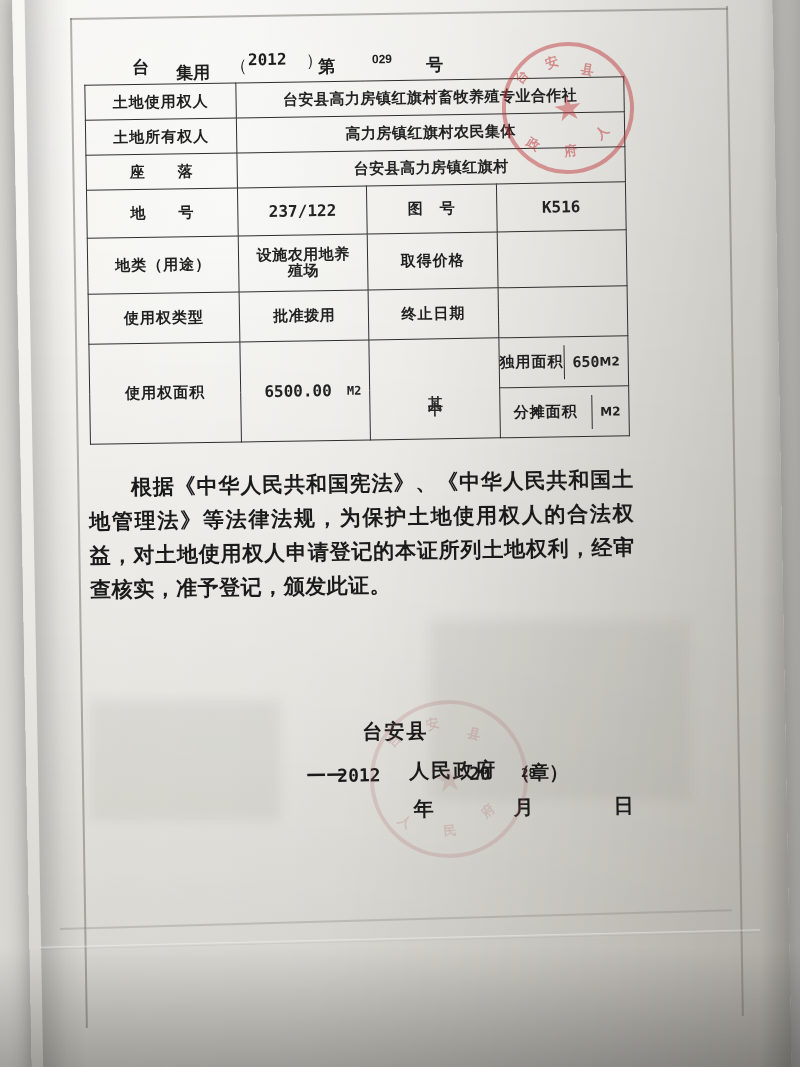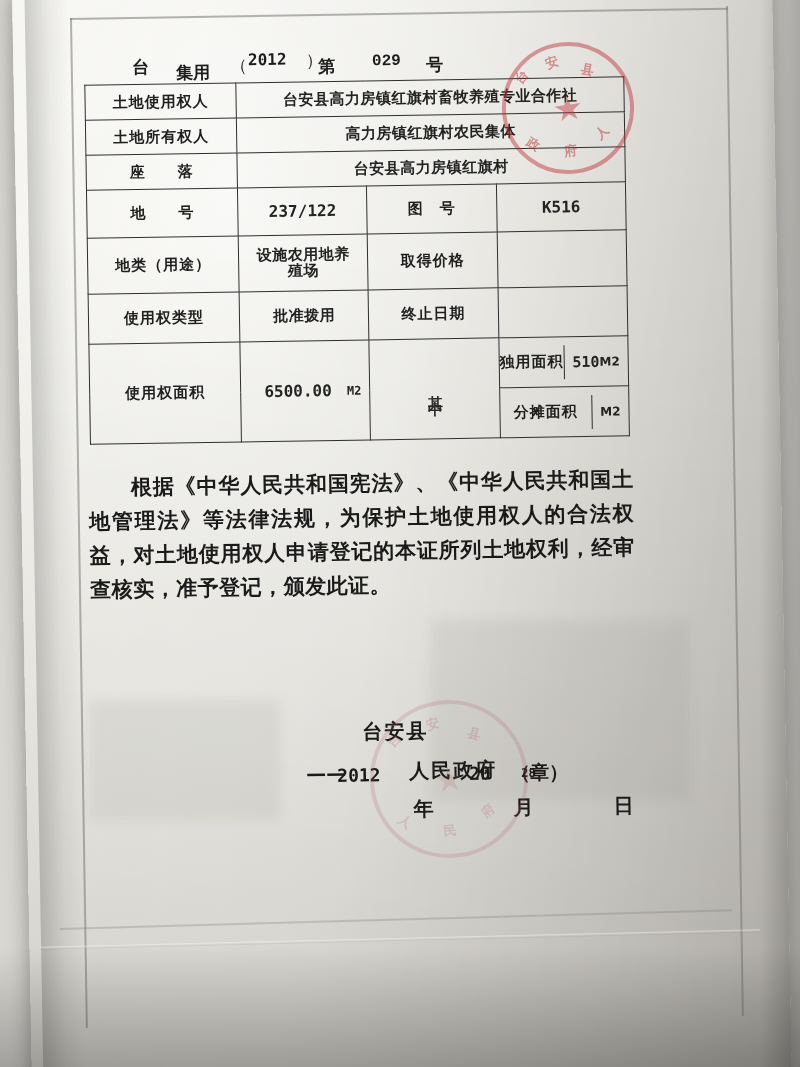--- a/index.html
+++ b/index.html
@@ -96,21 +96,21 @@
     white-space: nowrap;
     font-size: 17px;
     font-weight: 700;
   }
   .hdr .h-tai   { left: 52px;  top: 12px; letter-spacing: 2px;}
   .hdr .h-jiyong{ left: 96px;  top: 18px; font-family: Liberation Serif, serif; }
   .hdr .h-lp    { left: 150px; top: 12px; font-weight:400;}
   .hdr .h-year  { left: 168px; top: 8px; font-family: "DejaVu Sans Mono", monospace; font-size:16px;}
   .hdr .h-rp    { left: 226px; top: 8px; font-weight:400;}
   .hdr .h-di    { left: 238px; top: 14px; }
-  .hdr .h-no    { left: 292px; top: 12px; font-family: Liberation Mono, monospace; font-size:16px;}
+  .hdr .h-no    { left: 292px; top: 12px; font-family: Liberation Sans, sans-serif; font-size:12px;}
   .hdr .h-hao   { left: 346px; top: 14px; }
 
   
   table.cert {
     border-collapse: collapse;
     width: 540px;
     margin-left: 4px;
     table-layout: fixed;
   }
   table.cert td {
@@ -331,21 +331,21 @@
         <td rowspan="2" style="width:36px;">
           <div class="qizhong">其中</div>
         </td>
         <td style="padding:0;">
           <table style="border-collapse:collapse;width:100%;">
             <tbody>
                   <tr>
               <td style="border:none;border-right:1.6px solid #2f2f2f;width:104px;" class="lbl">独用面积</td>
               <td style="border:none;" class="val">
                 <div class="cell-flex">
-                  <span class="num">510</span>
+                  <span class="num">650</span>
                   <span class="unit">M2</span>
                 </div>
               </td>
             </tr>
           </tbody>
               </table>
         </td>
       </tr>
       <tr style="height:50px;">
         <td style="padding:0;">

